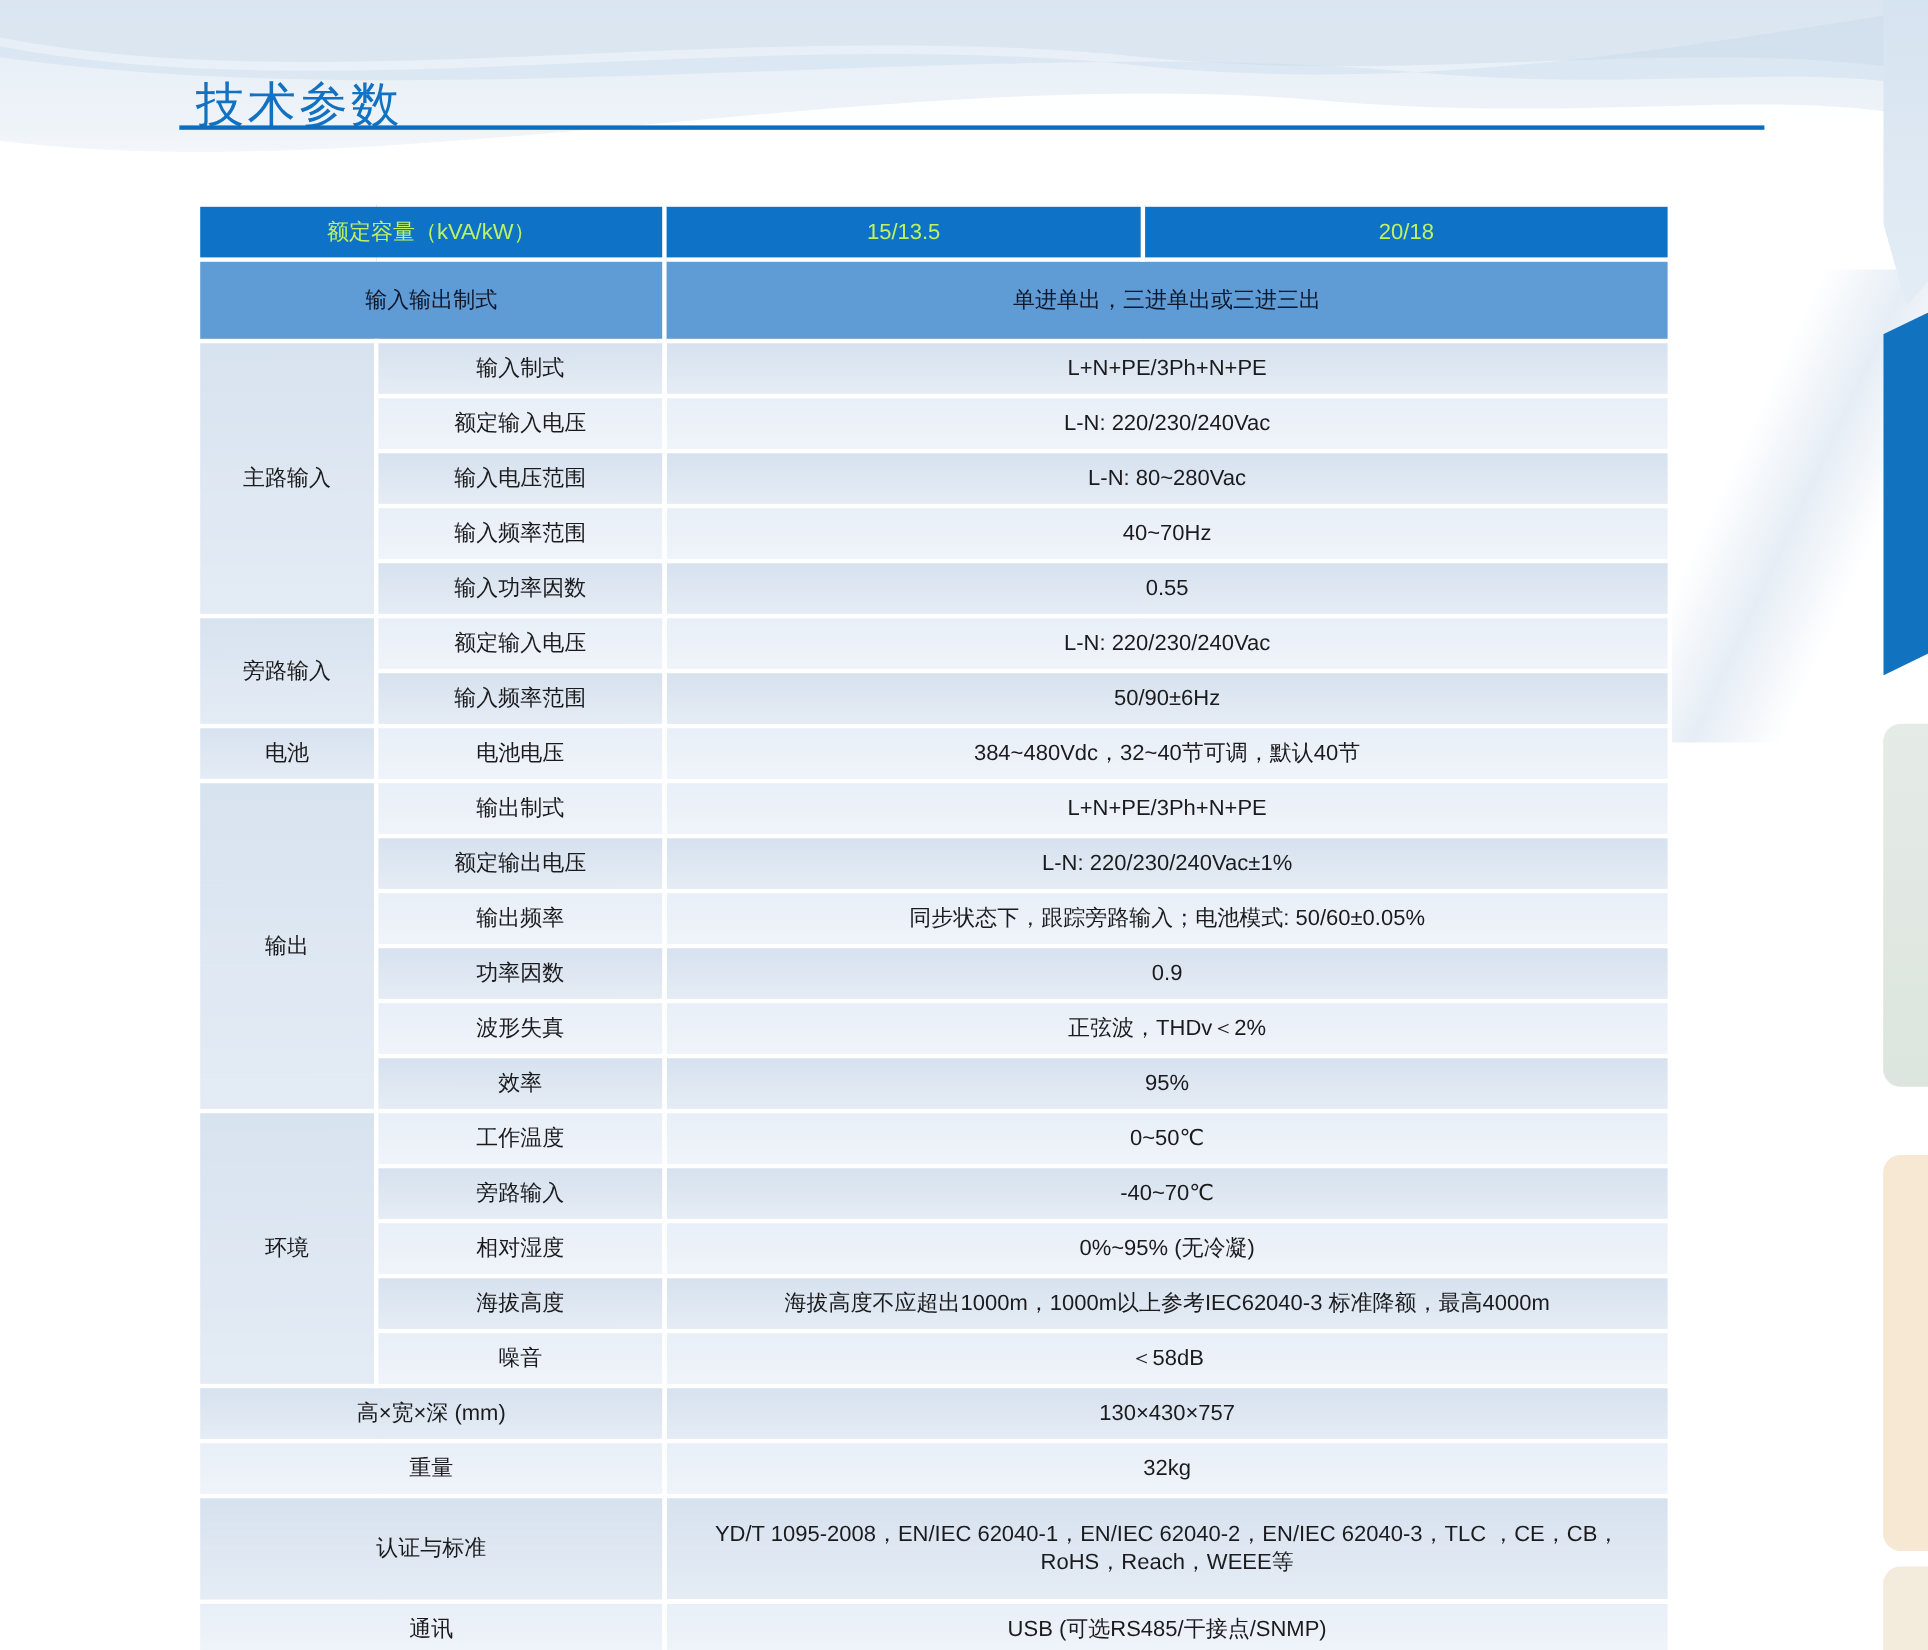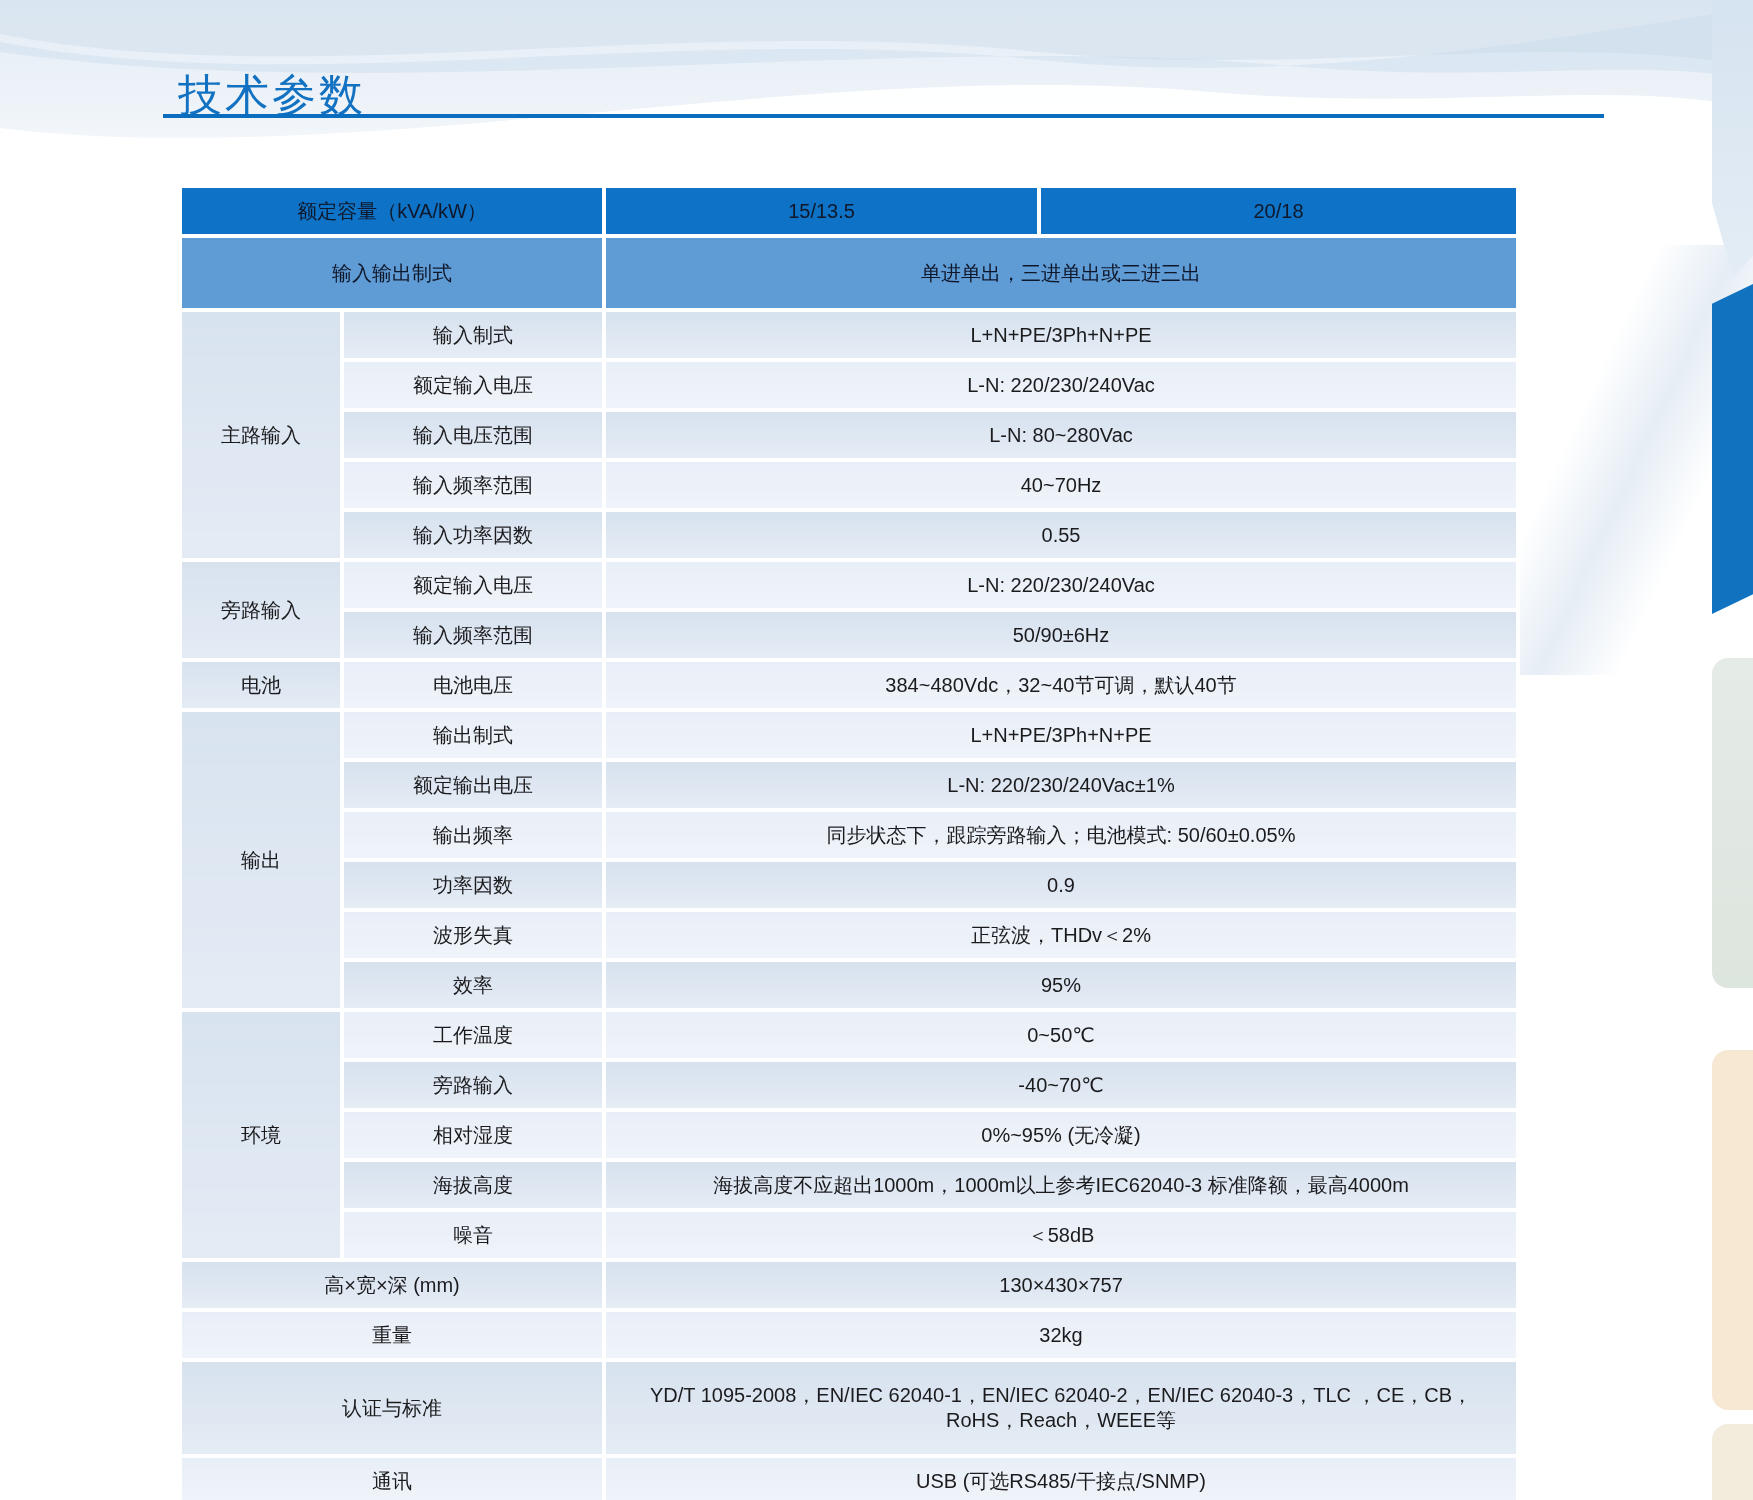--- a/index.html
+++ b/index.html
@@ -29,21 +29,21 @@
   table.spec-table{
     position:absolute;left:178px;top:184px;width:1338px;
     border-collapse:collapse;table-layout:fixed;
   }
   .spec-table td,.spec-table th{
     border:4px solid #ffffff;text-align:center;vertical-align:middle;
     font-size:20px;font-weight:400;padding:0 6px;
     height:46px;line-height:1.25;
   }
   .spec-table th.hdr{
-    background:var(--header_bg,#0e73c6);color:#0f172a;font-weight:400;height:46px;
+    background:var(--header_bg,#0e73c6);color:#bef264;font-weight:400;height:46px;
   }
   .spec-table tr.subhdr td{
     background:var(--subheader_bg,#5f9bd4);color:#0f172a;height:70px;
   }
   .spec-table td.group{
     background-color:var(--group_bg,#d8e3f0);
     background-image:linear-gradient(rgba(255,255,255,0),rgba(255,255,255,.30));
   }
   .spec-table td.tone-dark{
     background-color:var(--row_dark,#d7e2ef);

